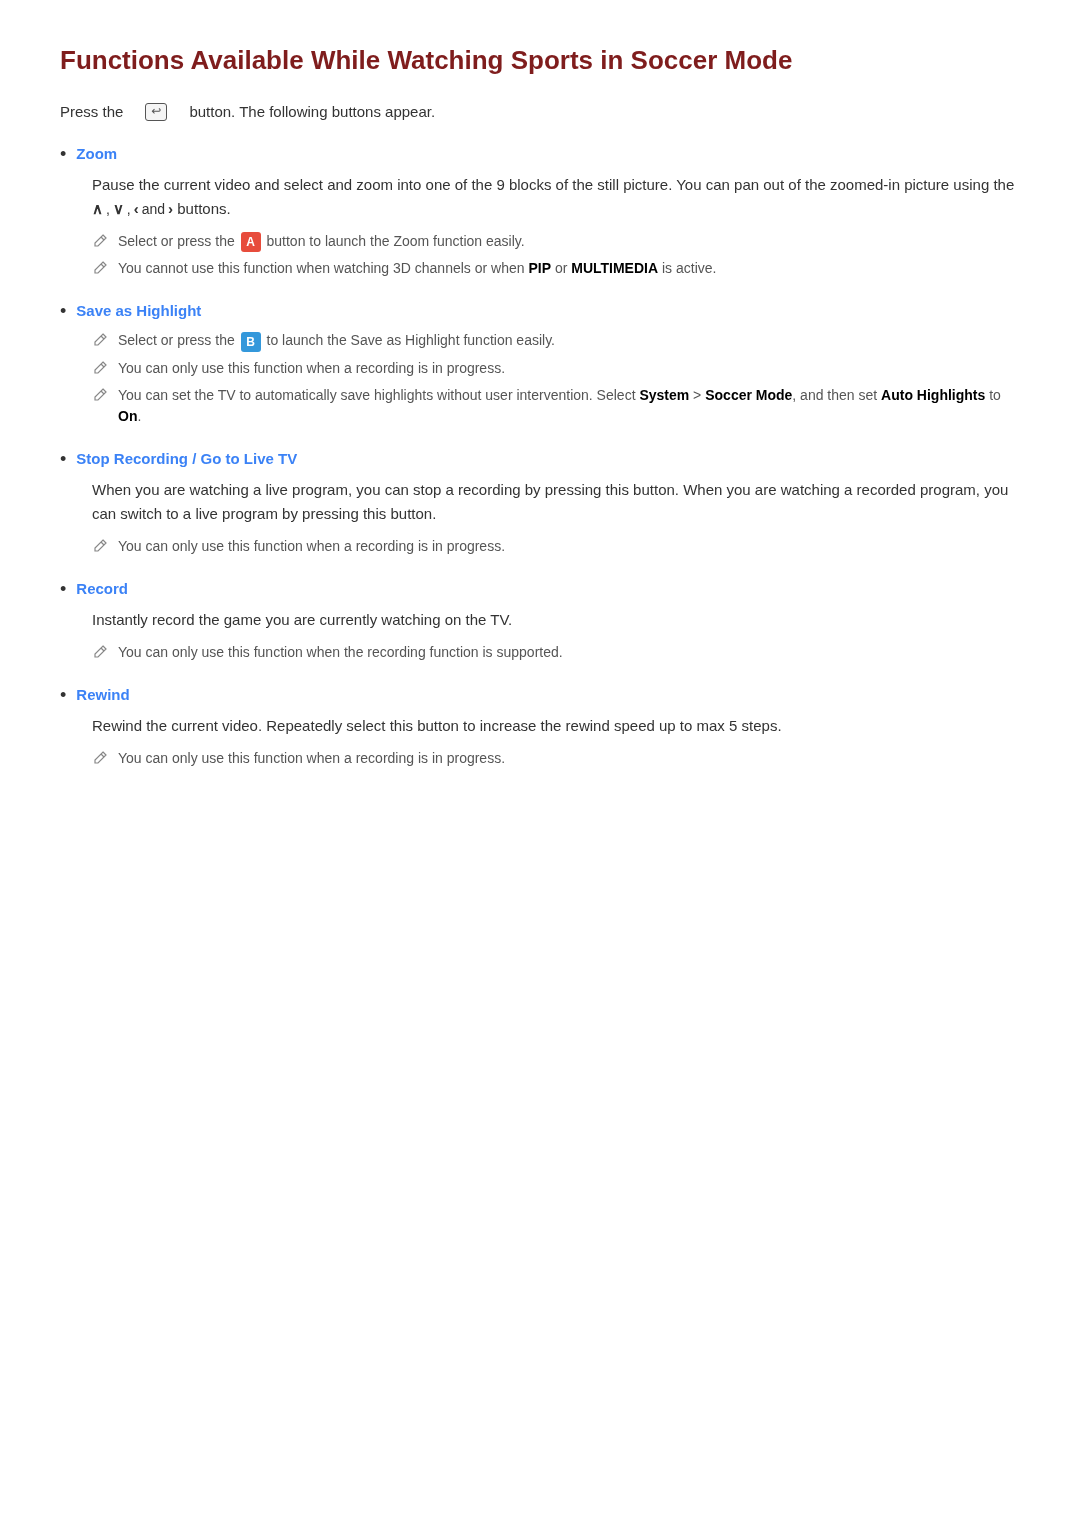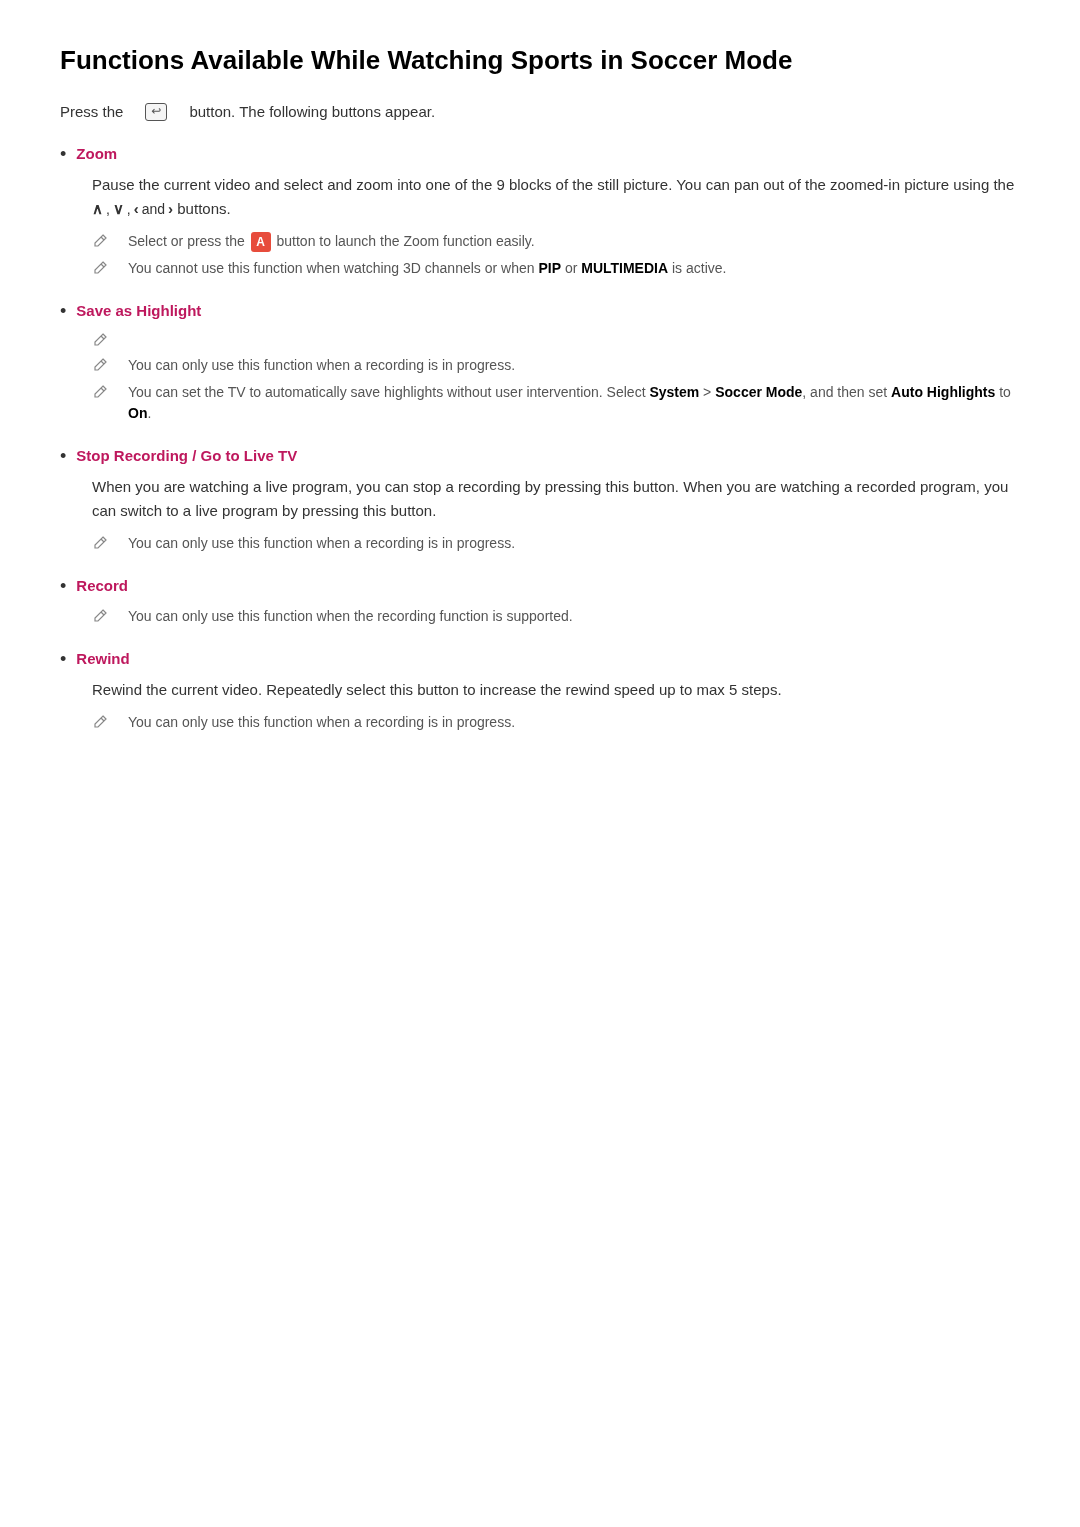--- a/index.html
+++ b/index.html
@@ -12,21 +12,21 @@
       font-family: Arial, sans-serif;
       font-size: 15px;
       color: #333;
       background: #fff;
       padding: 40px 60px;
       max-width: 1080px;
       line-height: 1.6;
     }
 
     h1 {
-      color: #000000;
+      color: #7f1d1d;
       font-size: 26px;
       font-weight: bold;
       margin-bottom: 18px;
     }
 
     .intro-line {
       font-size: 15px;
       color: #333;
       margin-bottom: 18px;
       display: flex;
@@ -72,21 +72,21 @@
     }
 
     .bullet-dot {
       color: #333;
       font-size: 18px;
       line-height: 1.4;
       flex-shrink: 0;
     }
 
     .section-title {
-      color: #be185d;
+      color: #3b82f6;
       font-weight: bold;
       font-size: 15px;
     }
 
     .section-body {
       margin-left: 32px;
       margin-bottom: 10px;
     }
 
     .section-desc {
@@ -98,21 +98,21 @@
 
     .note-list {
       list-style: none;
       padding: 0;
       margin: 0;
     }
 
     .note-item {
       display: flex;
       align-items: flex-start;
-      gap: 18px;
+      gap: 8px;
       margin-bottom: 6px;
     }
 
     .pencil-icon {
       display: inline-block;
       width: 18px;
       height: 18px;
       flex-shrink: 0;
       margin-top: 1px;
       color: #888;
@@ -233,20 +233,23 @@
     </div>
     <div class="section-body">
       <ul class="note-list">
         <li class="note-item">
           <span class="pencil-icon">
             <svg viewBox="0 0 16 16" fill="none" xmlns="http://www.w3.org/2000/svg">
               <path d="M11 2l3 3-8 8H3v-3l8-8z" stroke="#888" stroke-width="1.2" fill="none"></path>
               <path d="M9 4l3 3" stroke="#888" stroke-width="1.2"></path>
             </svg>
           </span>
+          <span class="note-text">
+            Select or press the <span class="btn-badge btn-b">B</span> to launch the Save as Highlight function easily.
+          </span>
         </li>
         <li class="note-item">
           <span class="pencil-icon">
             <svg viewBox="0 0 16 16" fill="none" xmlns="http://www.w3.org/2000/svg">
               <path d="M11 2l3 3-8 8H3v-3l8-8z" stroke="#888" stroke-width="1.2" fill="none"></path>
               <path d="M9 4l3 3" stroke="#888" stroke-width="1.2"></path>
             </svg>
           </span>
           <span class="note-text">
             You can only use this function when a recording is in progress.
@@ -289,20 +292,21 @@
       </ul>
     </div>
   </li>
 
   <li>
     <div class="bullet-row">
       <span class="bullet-dot">•</span>
       <span class="section-title">Record</span>
     </div>
     <div class="section-body">
+      <p class="section-desc">Instantly record the game you are currently watching on the TV.</p>
       <ul class="note-list">
         <li class="note-item">
           <span class="pencil-icon">
             <svg viewBox="0 0 16 16" fill="none" xmlns="http://www.w3.org/2000/svg">
               <path d="M11 2l3 3-8 8H3v-3l8-8z" stroke="#888" stroke-width="1.2" fill="none"></path>
               <path d="M9 4l3 3" stroke="#888" stroke-width="1.2"></path>
             </svg>
           </span>
           <span class="note-text">
             You can only use this function when the recording function is supported.

